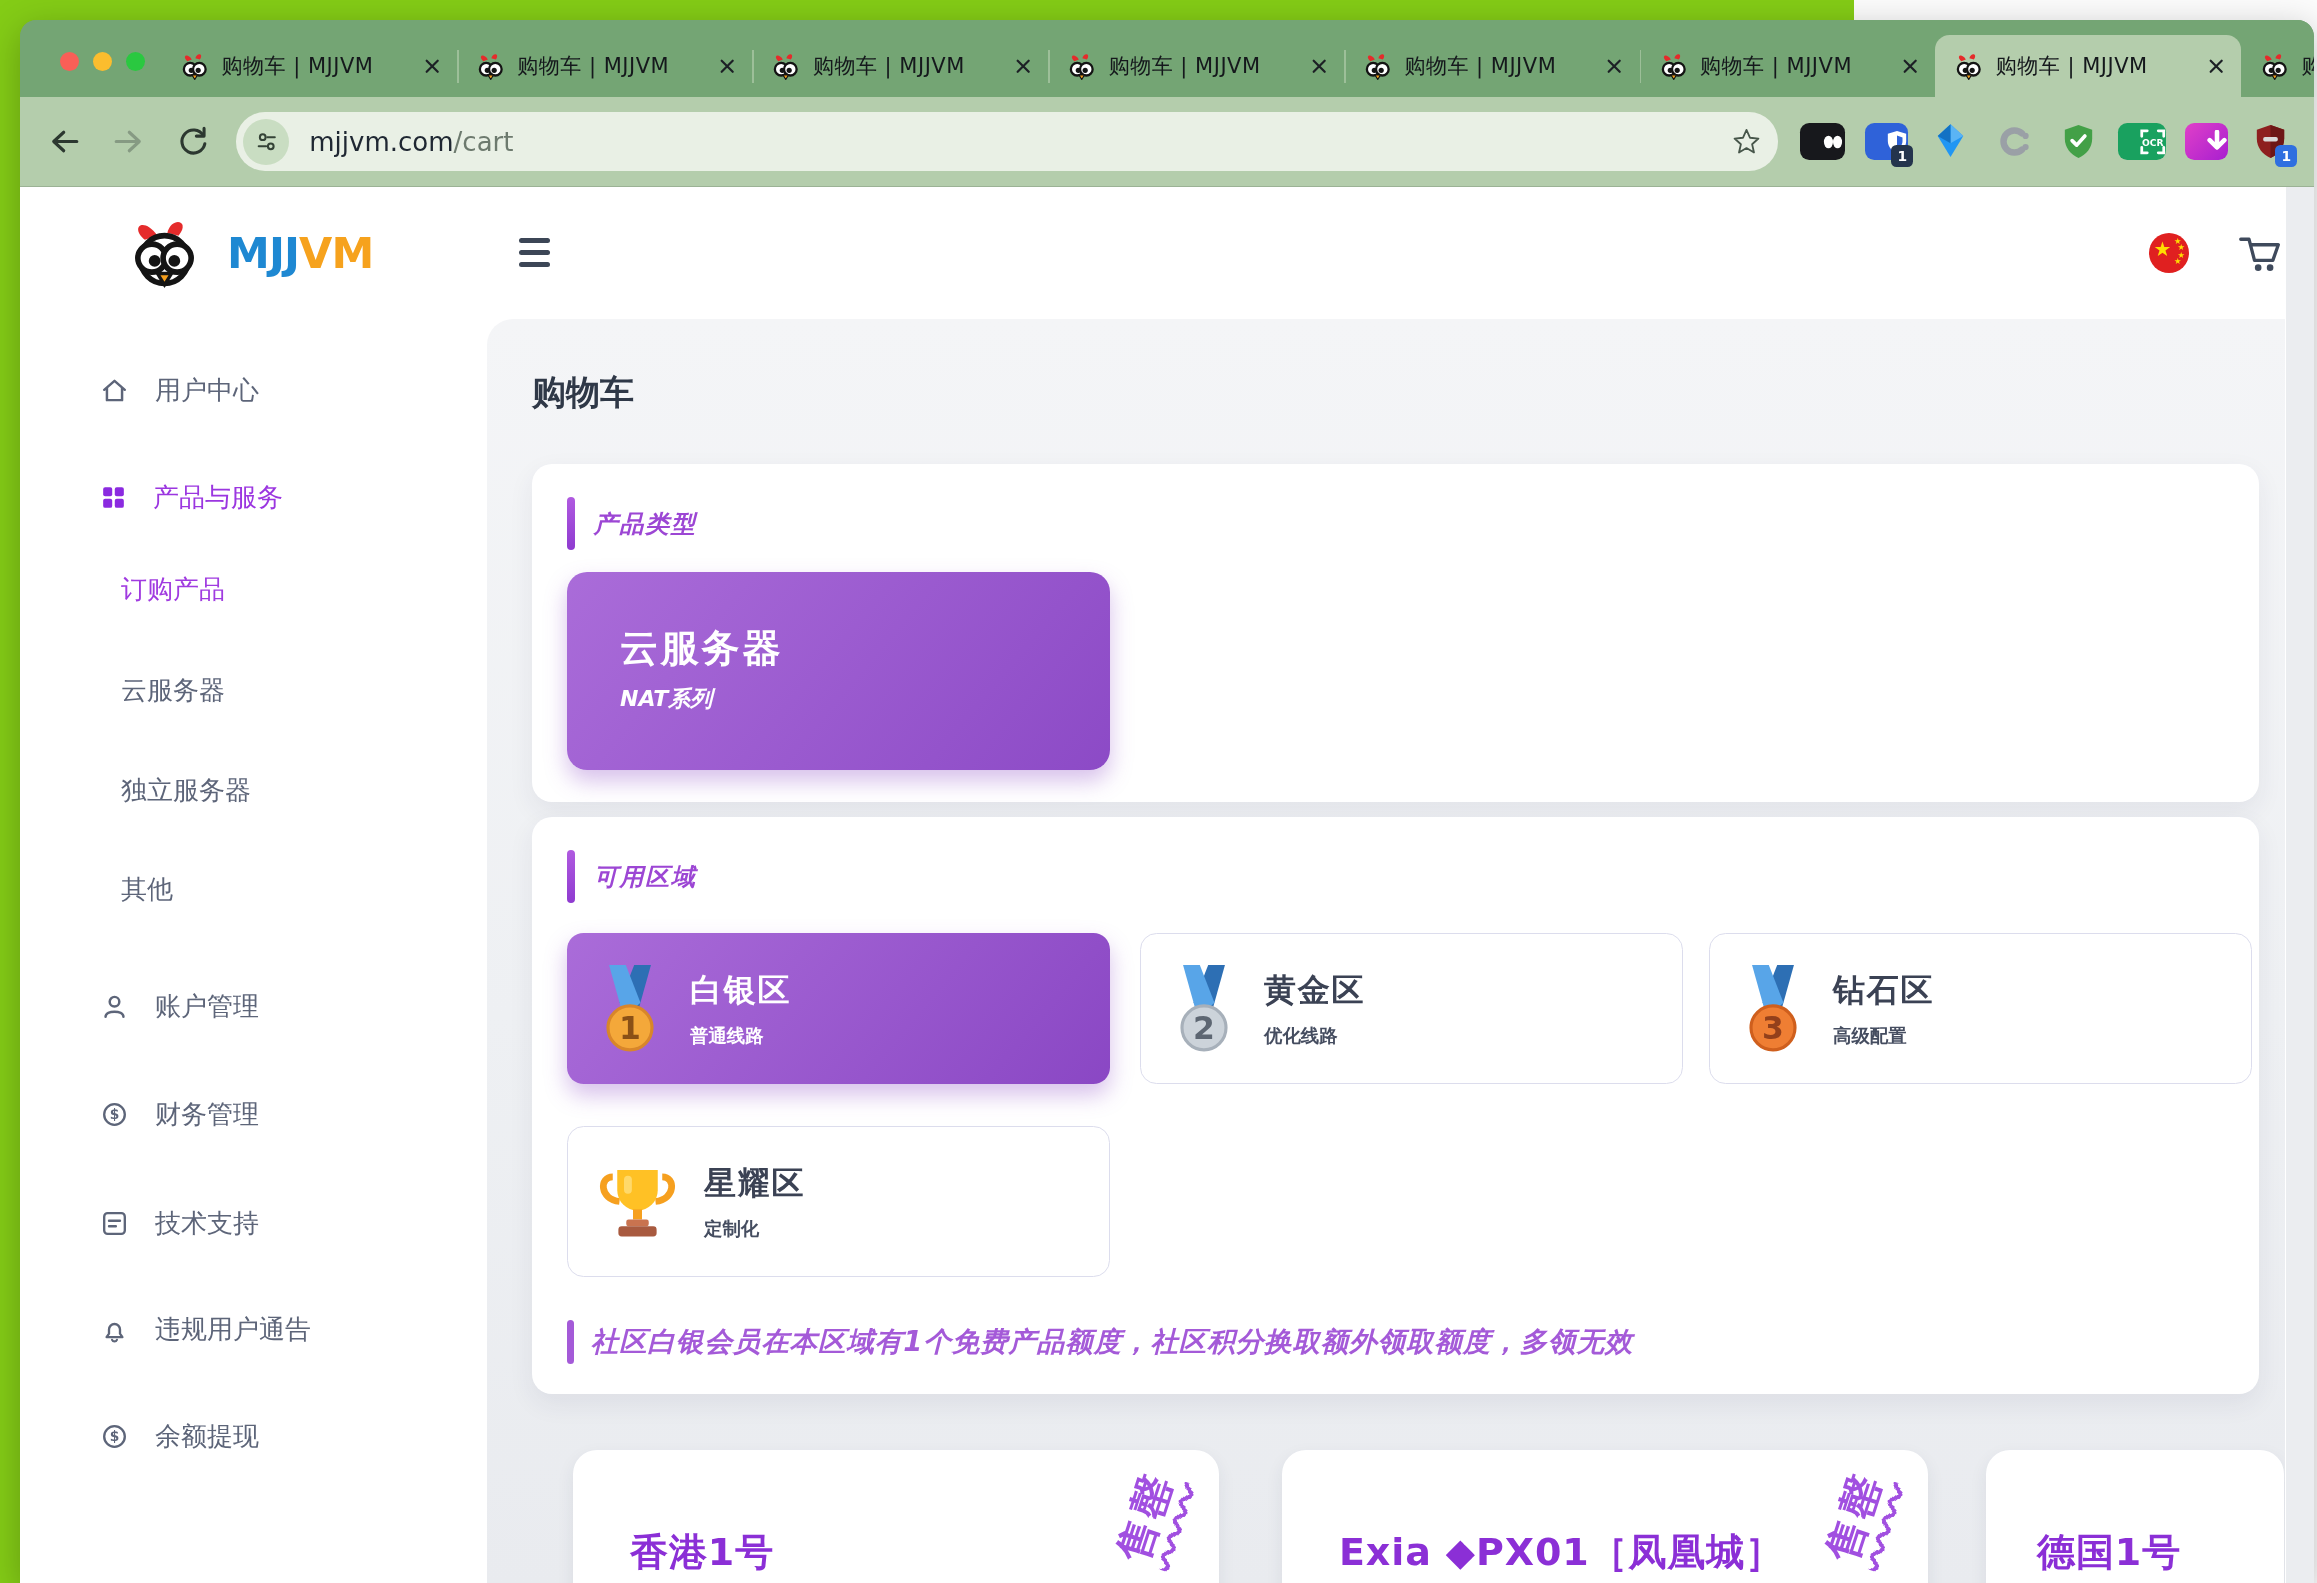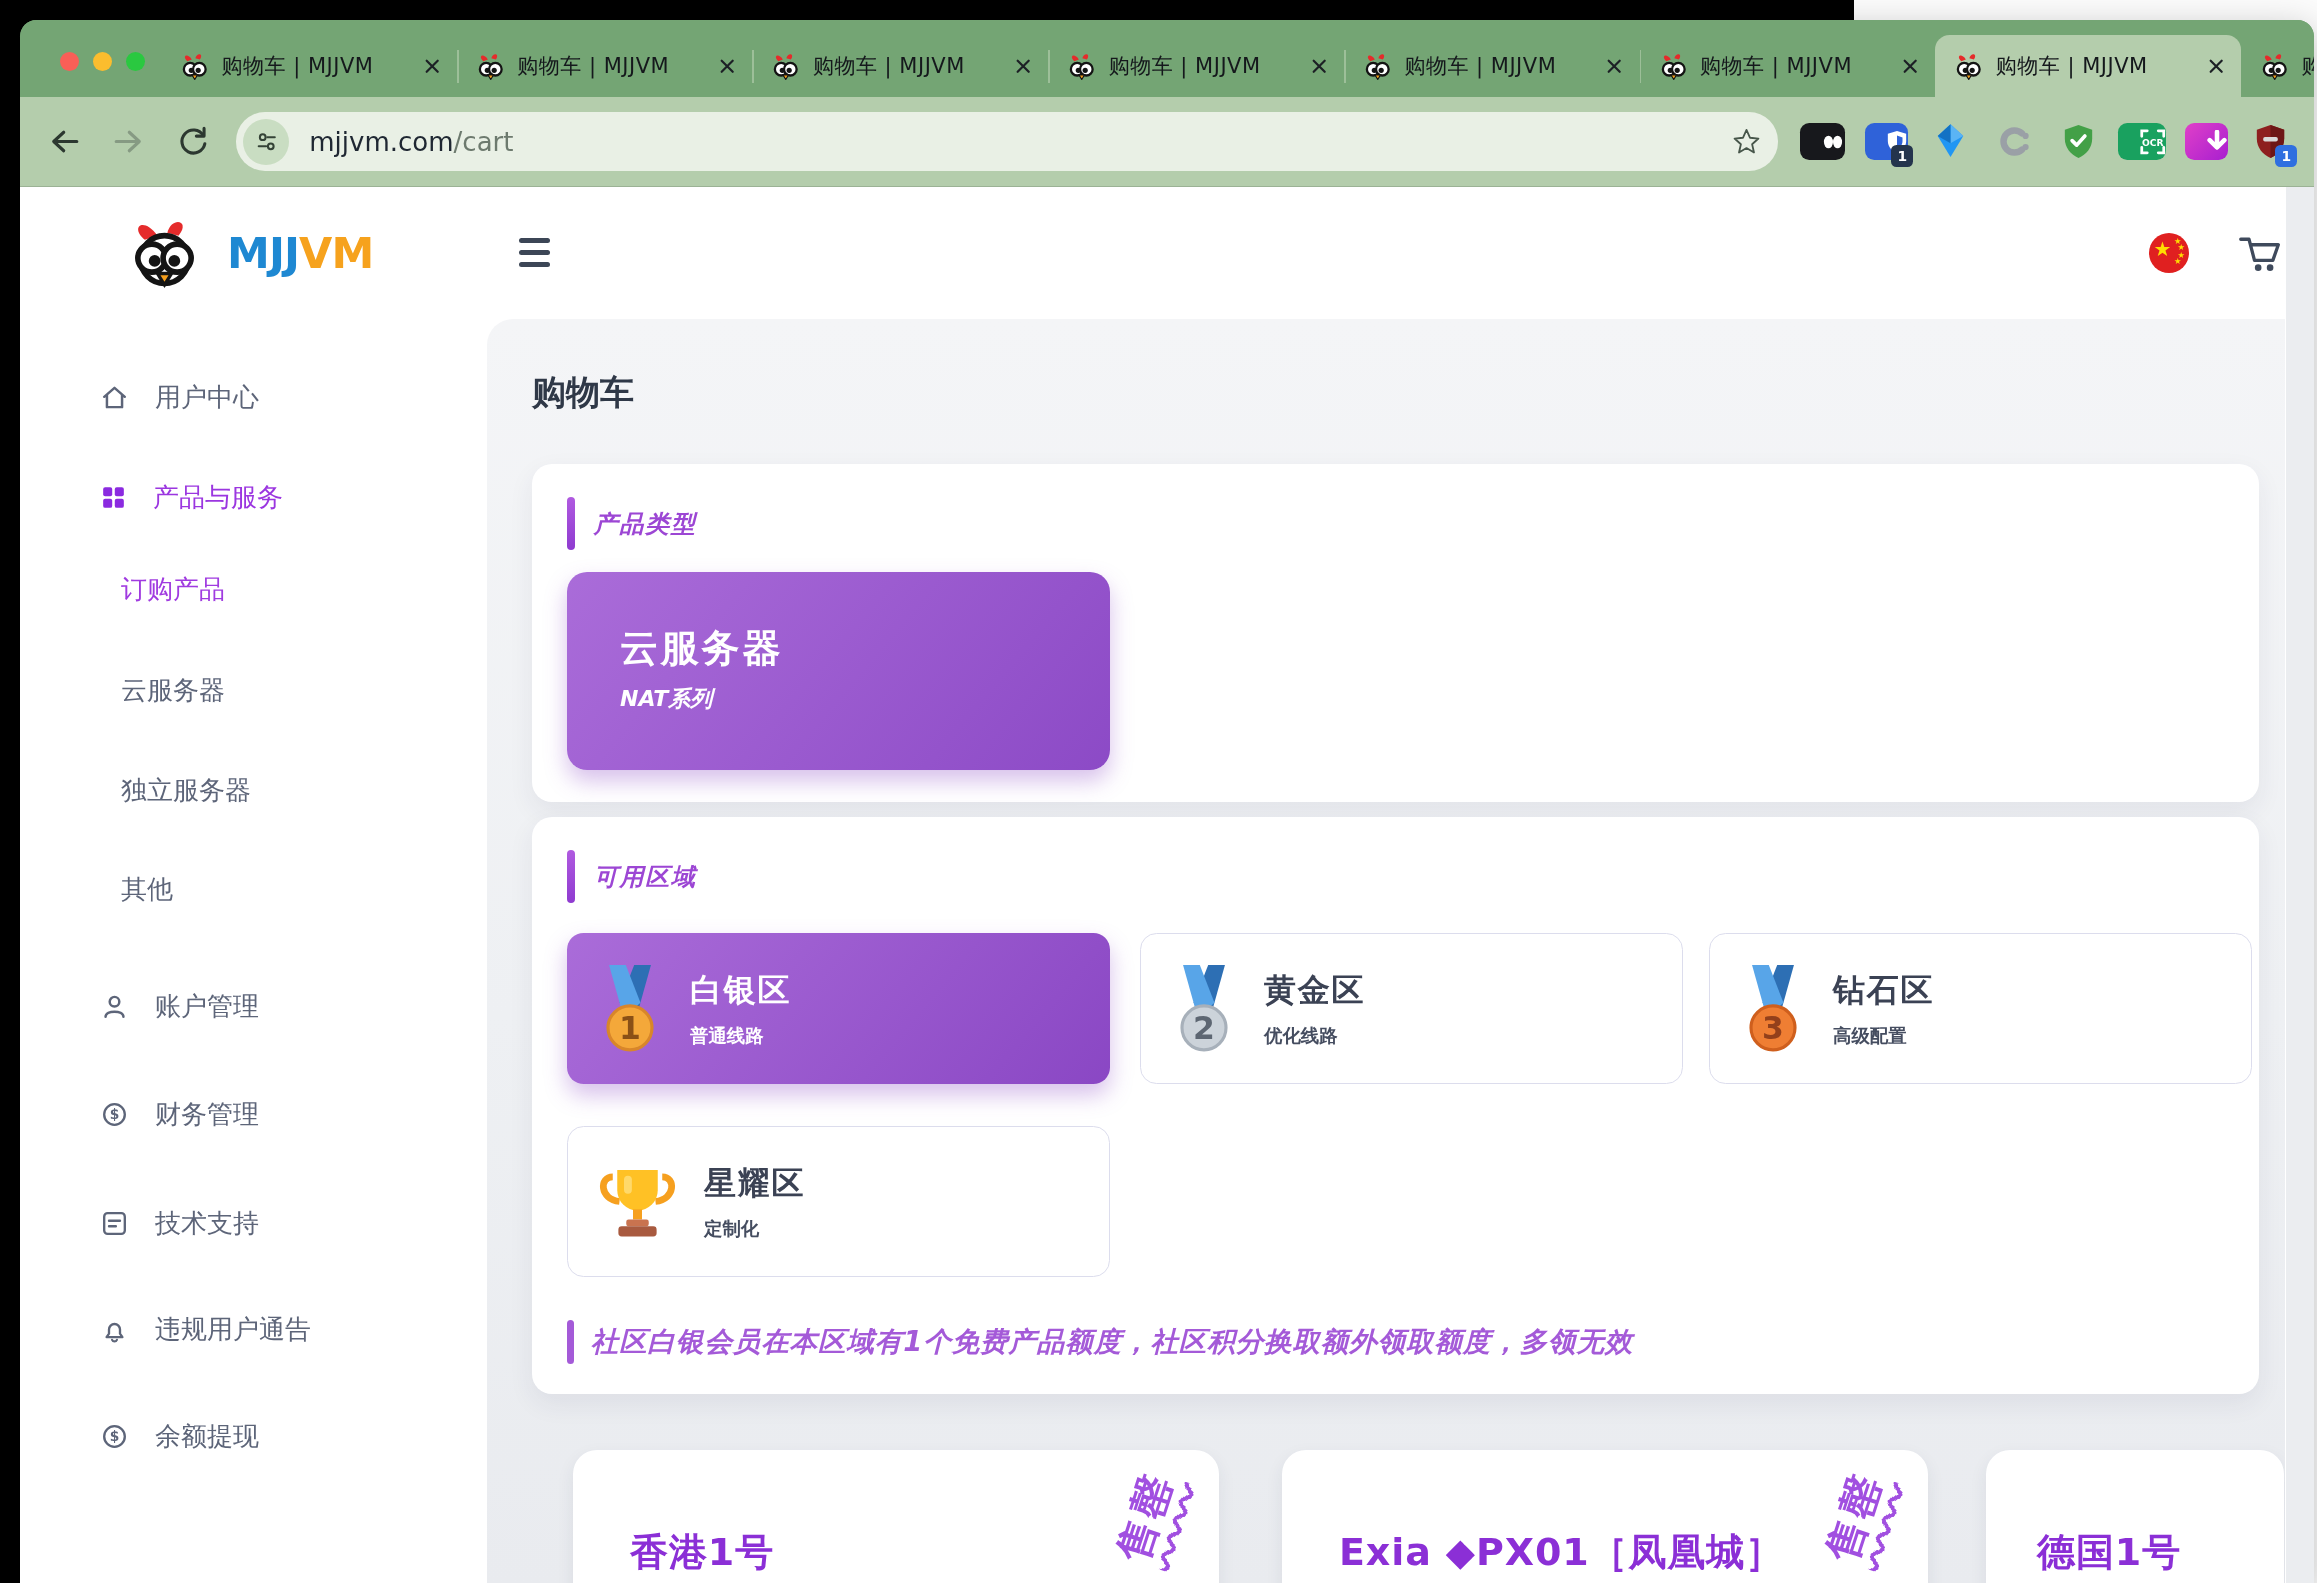--- a/index.html
+++ b/index.html
@@ -1,18 +1,18 @@
 <!DOCTYPE html>
 <html style="font-size:14.7px"><head>
 <meta charset="utf-8">
 <style>
   html,body{margin:0;padding:0;}
   body{width:2318px;height:1583px;overflow:hidden;background:#fcfcfc;
        font-family:"DejaVu Sans","Liberation Sans",sans-serif;}
-  .desktop{position:relative;width:1854px;height:1583px;background:#000000;}
+  .desktop{position:relative;width:1854px;height:1583px;background:#84cc16;}
   .window{position:absolute;left:20px;top:20px;width:2294px;height:1563px;
           border-radius:16.5px 16.5px 0 0;overflow:hidden;background:#74a574;
           box-shadow:0 9.2px 37px rgba(0,0,0,.25);}
   
   .tabstrip{position:relative;height:77px;background:#74a574;display:flex;align-items:center;}
   .traffic{display:flex;gap:13.8px;margin-left:40px;margin-top:5.5px;}
   .tl{width:19px;height:19px;border-radius:50%;}
   .tl.red{background:#f95f57;}  .tl.yel{background:#fbbd2e;}  .tl.grn{background:#2ac840;}
   .tabs{position:absolute;left:141px;right:0;bottom:0;height:62px;display:flex;align-items:stretch;}
   .tab{display:flex;align-items:center;width:296px;min-width:0;padding:0 13px 0 20px;
@@ -371,21 +371,21 @@
               <circle cx="24" cy="40" r="3.6" fill="#3f4a5c"></circle>
               <circle cx="37" cy="40" r="3.6" fill="#3f4a5c"></circle>
             </svg>
         </div>
       </div>
 
       <div class="pbody">
 
         <aside class="sidebar">
 
-          <div class="sb-item" style="top:56px;">
+          <div class="sb-item" style="top:49px;">
             <svg width="33" height="33" viewBox="0 0 48 48">
                 <path d="M9 23 L24 10 L39 23 M13 20 V38 H35 V20" stroke="#5d6579" stroke-width="3.6" fill="none" stroke-linecap="round" stroke-linejoin="round"></path>
               </svg>
             <span class="lbl">用户中心</span>
           </div>
 
           <div class="sb-item purple" style="top:156px;">
             <svg width="31" height="31" viewBox="0 0 48 48">
                 <rect x="8" y="8" width="14" height="14" rx="3" fill="#8b2ae0"></rect>
                 <rect x="26" y="8" width="14" height="14" rx="3" fill="#8b2ae0"></rect>

